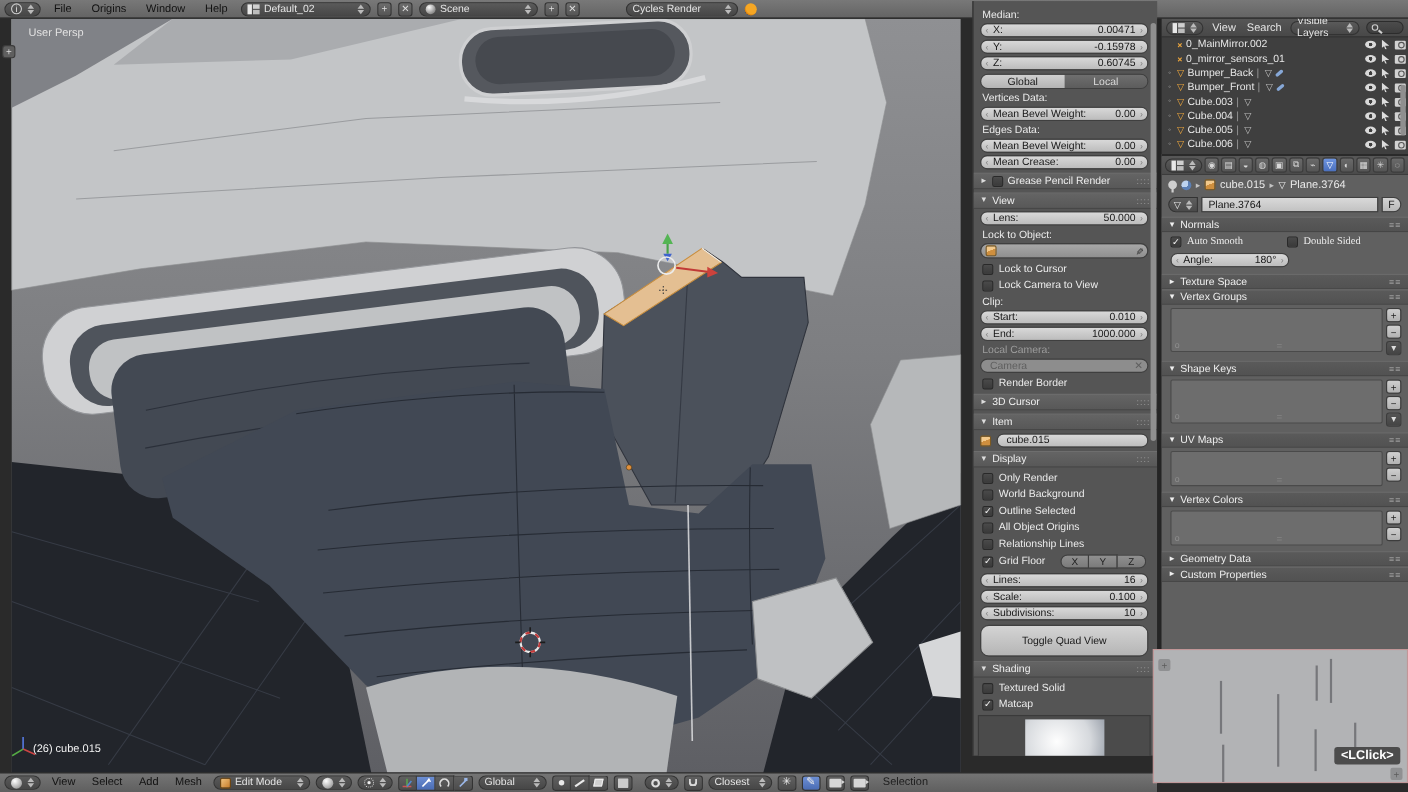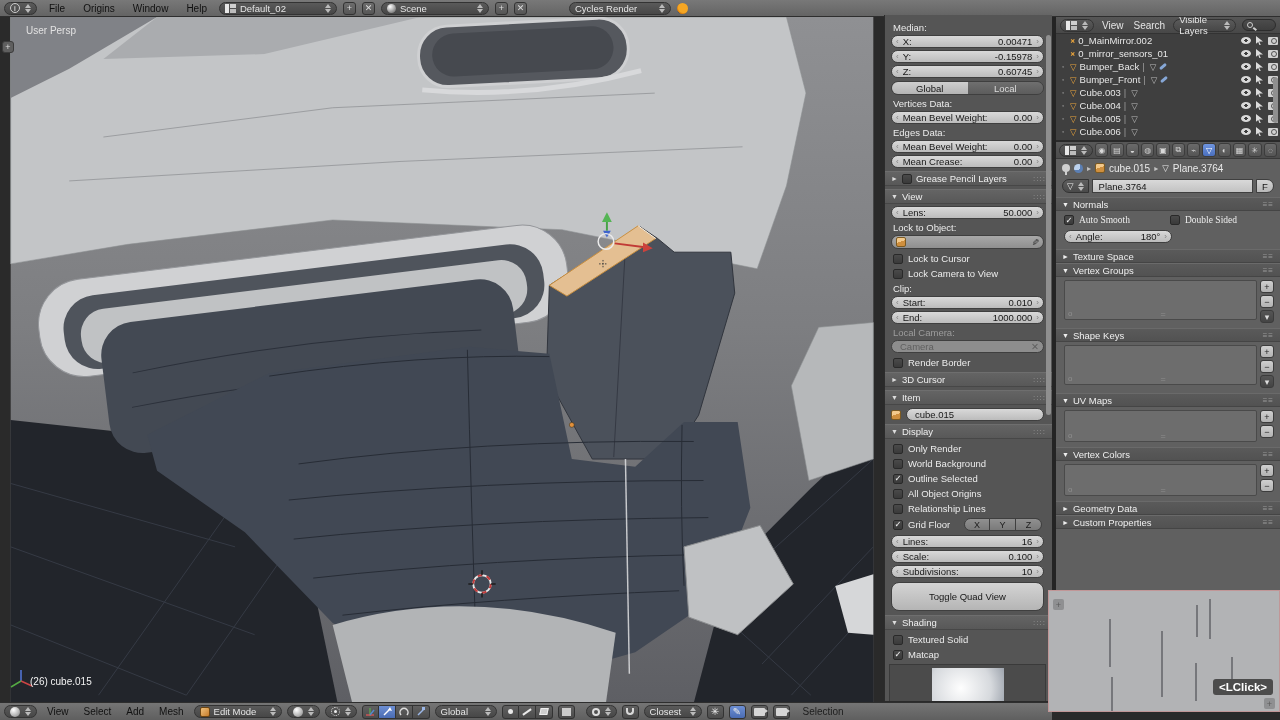--- a/index.html
+++ b/index.html
@@ -71,21 +71,21 @@
   .sphere-ico { width:10px; height:10px; border-radius:50%;
     background:radial-gradient(circle at 35% 30%,#ffffff,#b9b9b9 55%,#7c7c7c); }
   .cam-ico { position:relative; width:11px; height:8px; background:#d6d6d6; border-radius:1px; }
   .cam-ico::after { content:""; position:absolute; right:-3px; top:1.5px;
     border-top:2.5px solid transparent; border-bottom:2.5px solid transparent; border-left:3.5px solid #d6d6d6; }
   .mode-ico { width:10px; height:10px; background:linear-gradient(135deg,#f0c27d,#c77c2a);
     border:1px solid #6e4612; border-radius:2px; }
   #vh-status { color:#1d1d1d; margin-left:8px; }
 
   
-  #npanel { position:absolute; left:884px; top:15px; width:168px; height:686px;
+  #npanel { position:absolute; left:884px; top:1px; width:168px; height:686px;
     background:#555555; border-left:1px solid #2c2c2c; padding:4px 8px 0 6px; overflow:hidden; }
   .np-scroll { position:absolute; right:1px; top:20px; width:5px; height:380px;
     background:#8f8f8f; border-radius:3px; }
   .lbl { color:#ececec; font-size:9.5px; margin:3px 0 2px 2px; }
   .lbl.dim { color:#9d9d9d; }
   .field { display:flex; align-items:center; height:13px; border-radius:8px;
     background:linear-gradient(#d9d9d9,#bcbcbc); border:1px solid #3f3f3f;
     color:#181818; font-size:9.5px; padding:0 4px; margin-bottom:2px; }
   .field .fl { flex:1; text-align:left; padding-left:4px; }
   .field .fv { text-align:right; padding-right:4px; }
@@ -449,21 +449,21 @@
     </div>
     <div class="field">
       <span class="ar">‹</span>
         <span class="fl">Mean Crease:</span>
       <span class="fv">0.00</span>
         <span class="ar">›</span>
     </div>
     <div class="phead">
       <span class="tri">►</span>
       <span class="cb"></span>
-      <span>Grease Pencil Layers</span>
+      <span>Grease Pencil Render</span>
         <span class="grip">::::</span>
     </div>
     <div class="phead">
       <span class="tri">▼</span>
       <span>View</span>
         <span class="grip">::::</span>
     </div>
     <div class="field">
       <span class="ar">‹</span>
         <span class="fl">Lens:</span>

